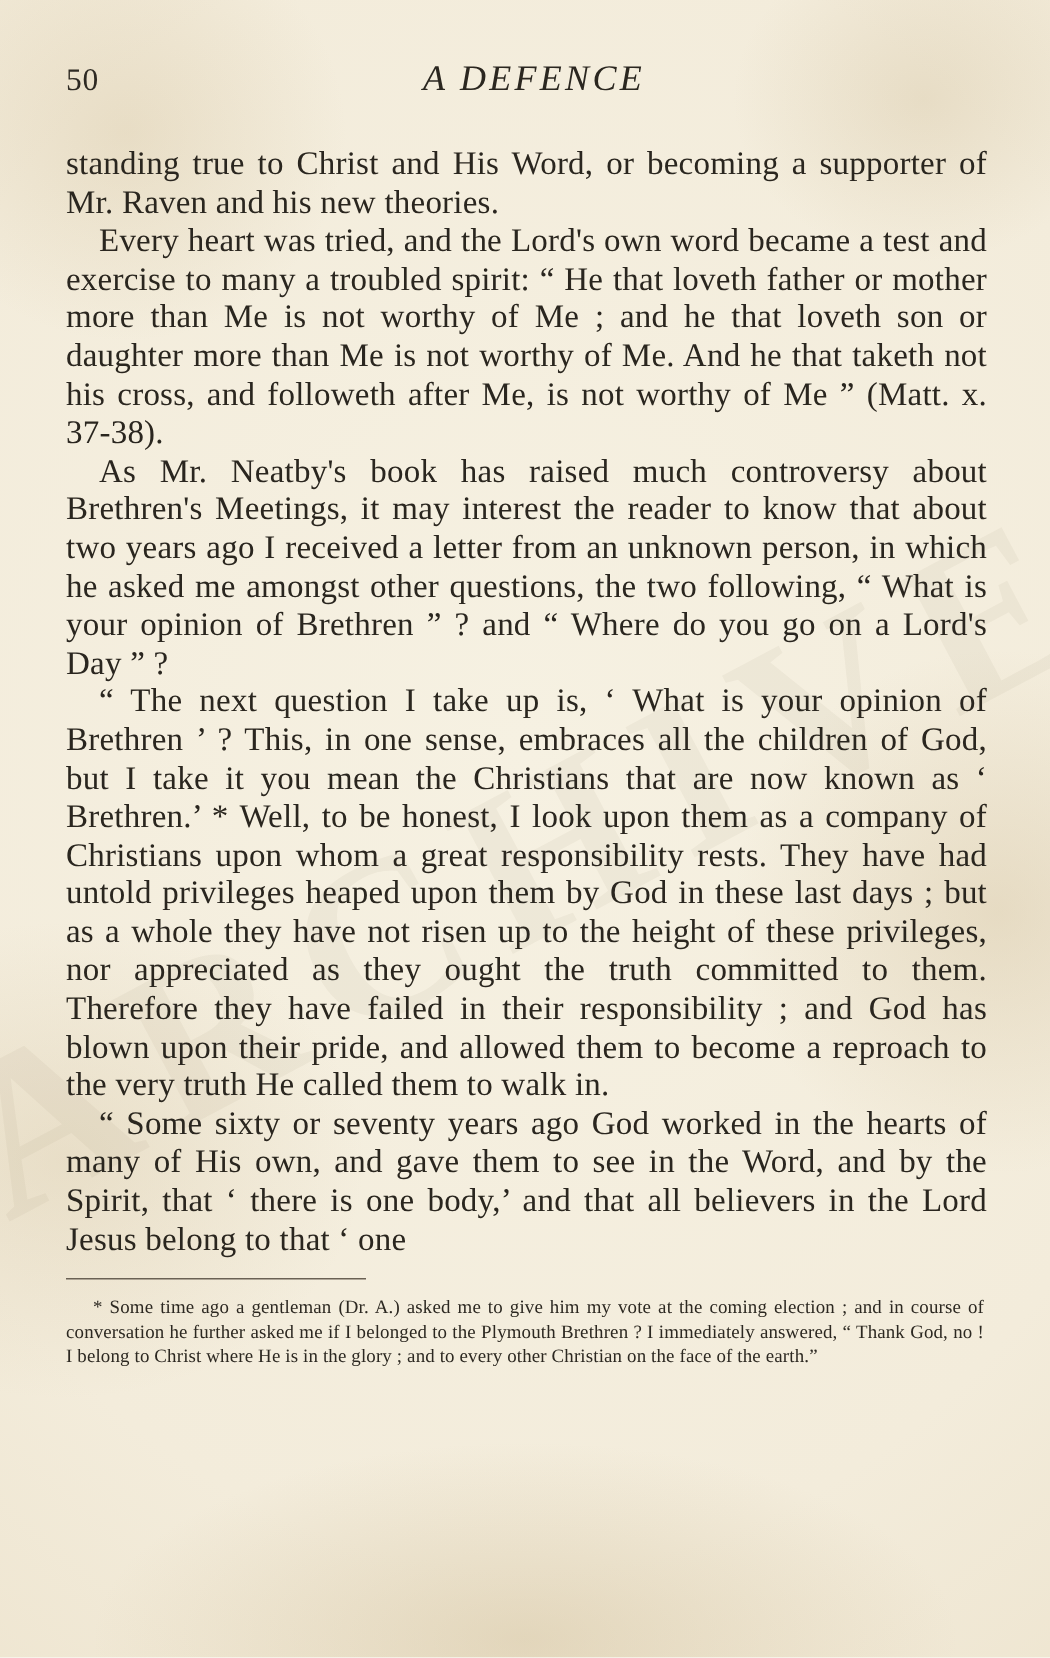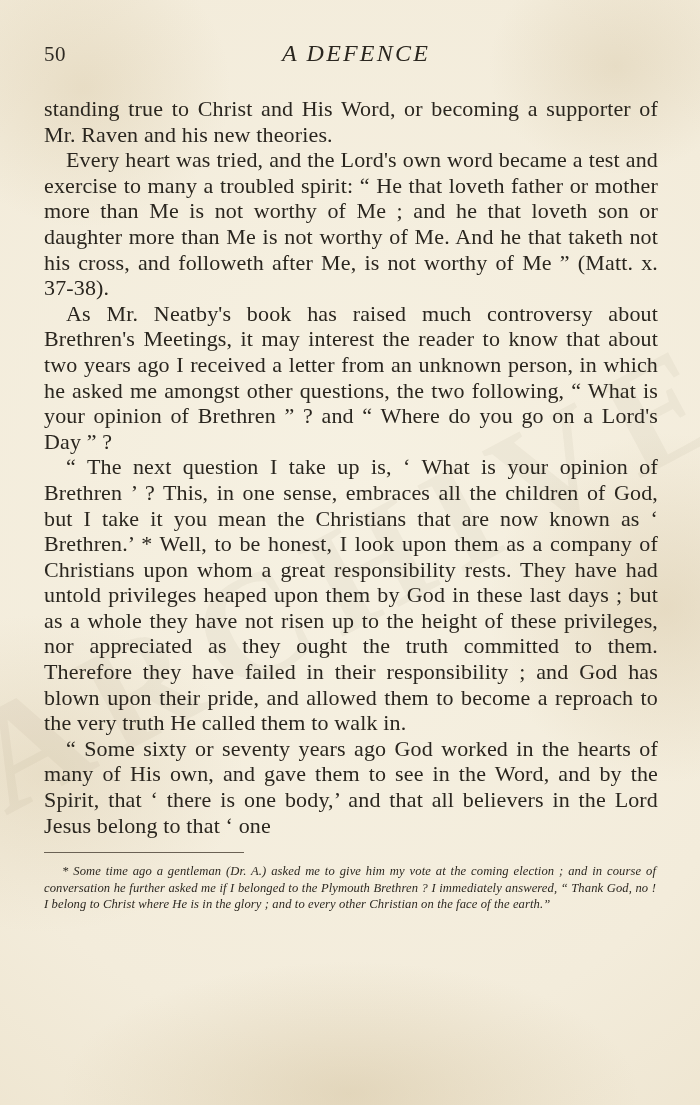--- a/index.html
+++ b/index.html
@@ -101,21 +101,20 @@
   }
   .footnote {
     position: relative;
     z-index: 2;
     margin: 10px 44px 0 44px;
     font-size: 12.6px;
     line-height: 16.4px;
     color: #2c2821;
     text-align: justify;
     letter-spacing: 0.1px;
-    font-style: italic;
   }
   .footnote .fn-first {
     text-indent: 18px;
     display: block;
   }
   .star {
     font-size: 12.6px;
   }
 </style>
 </head>

